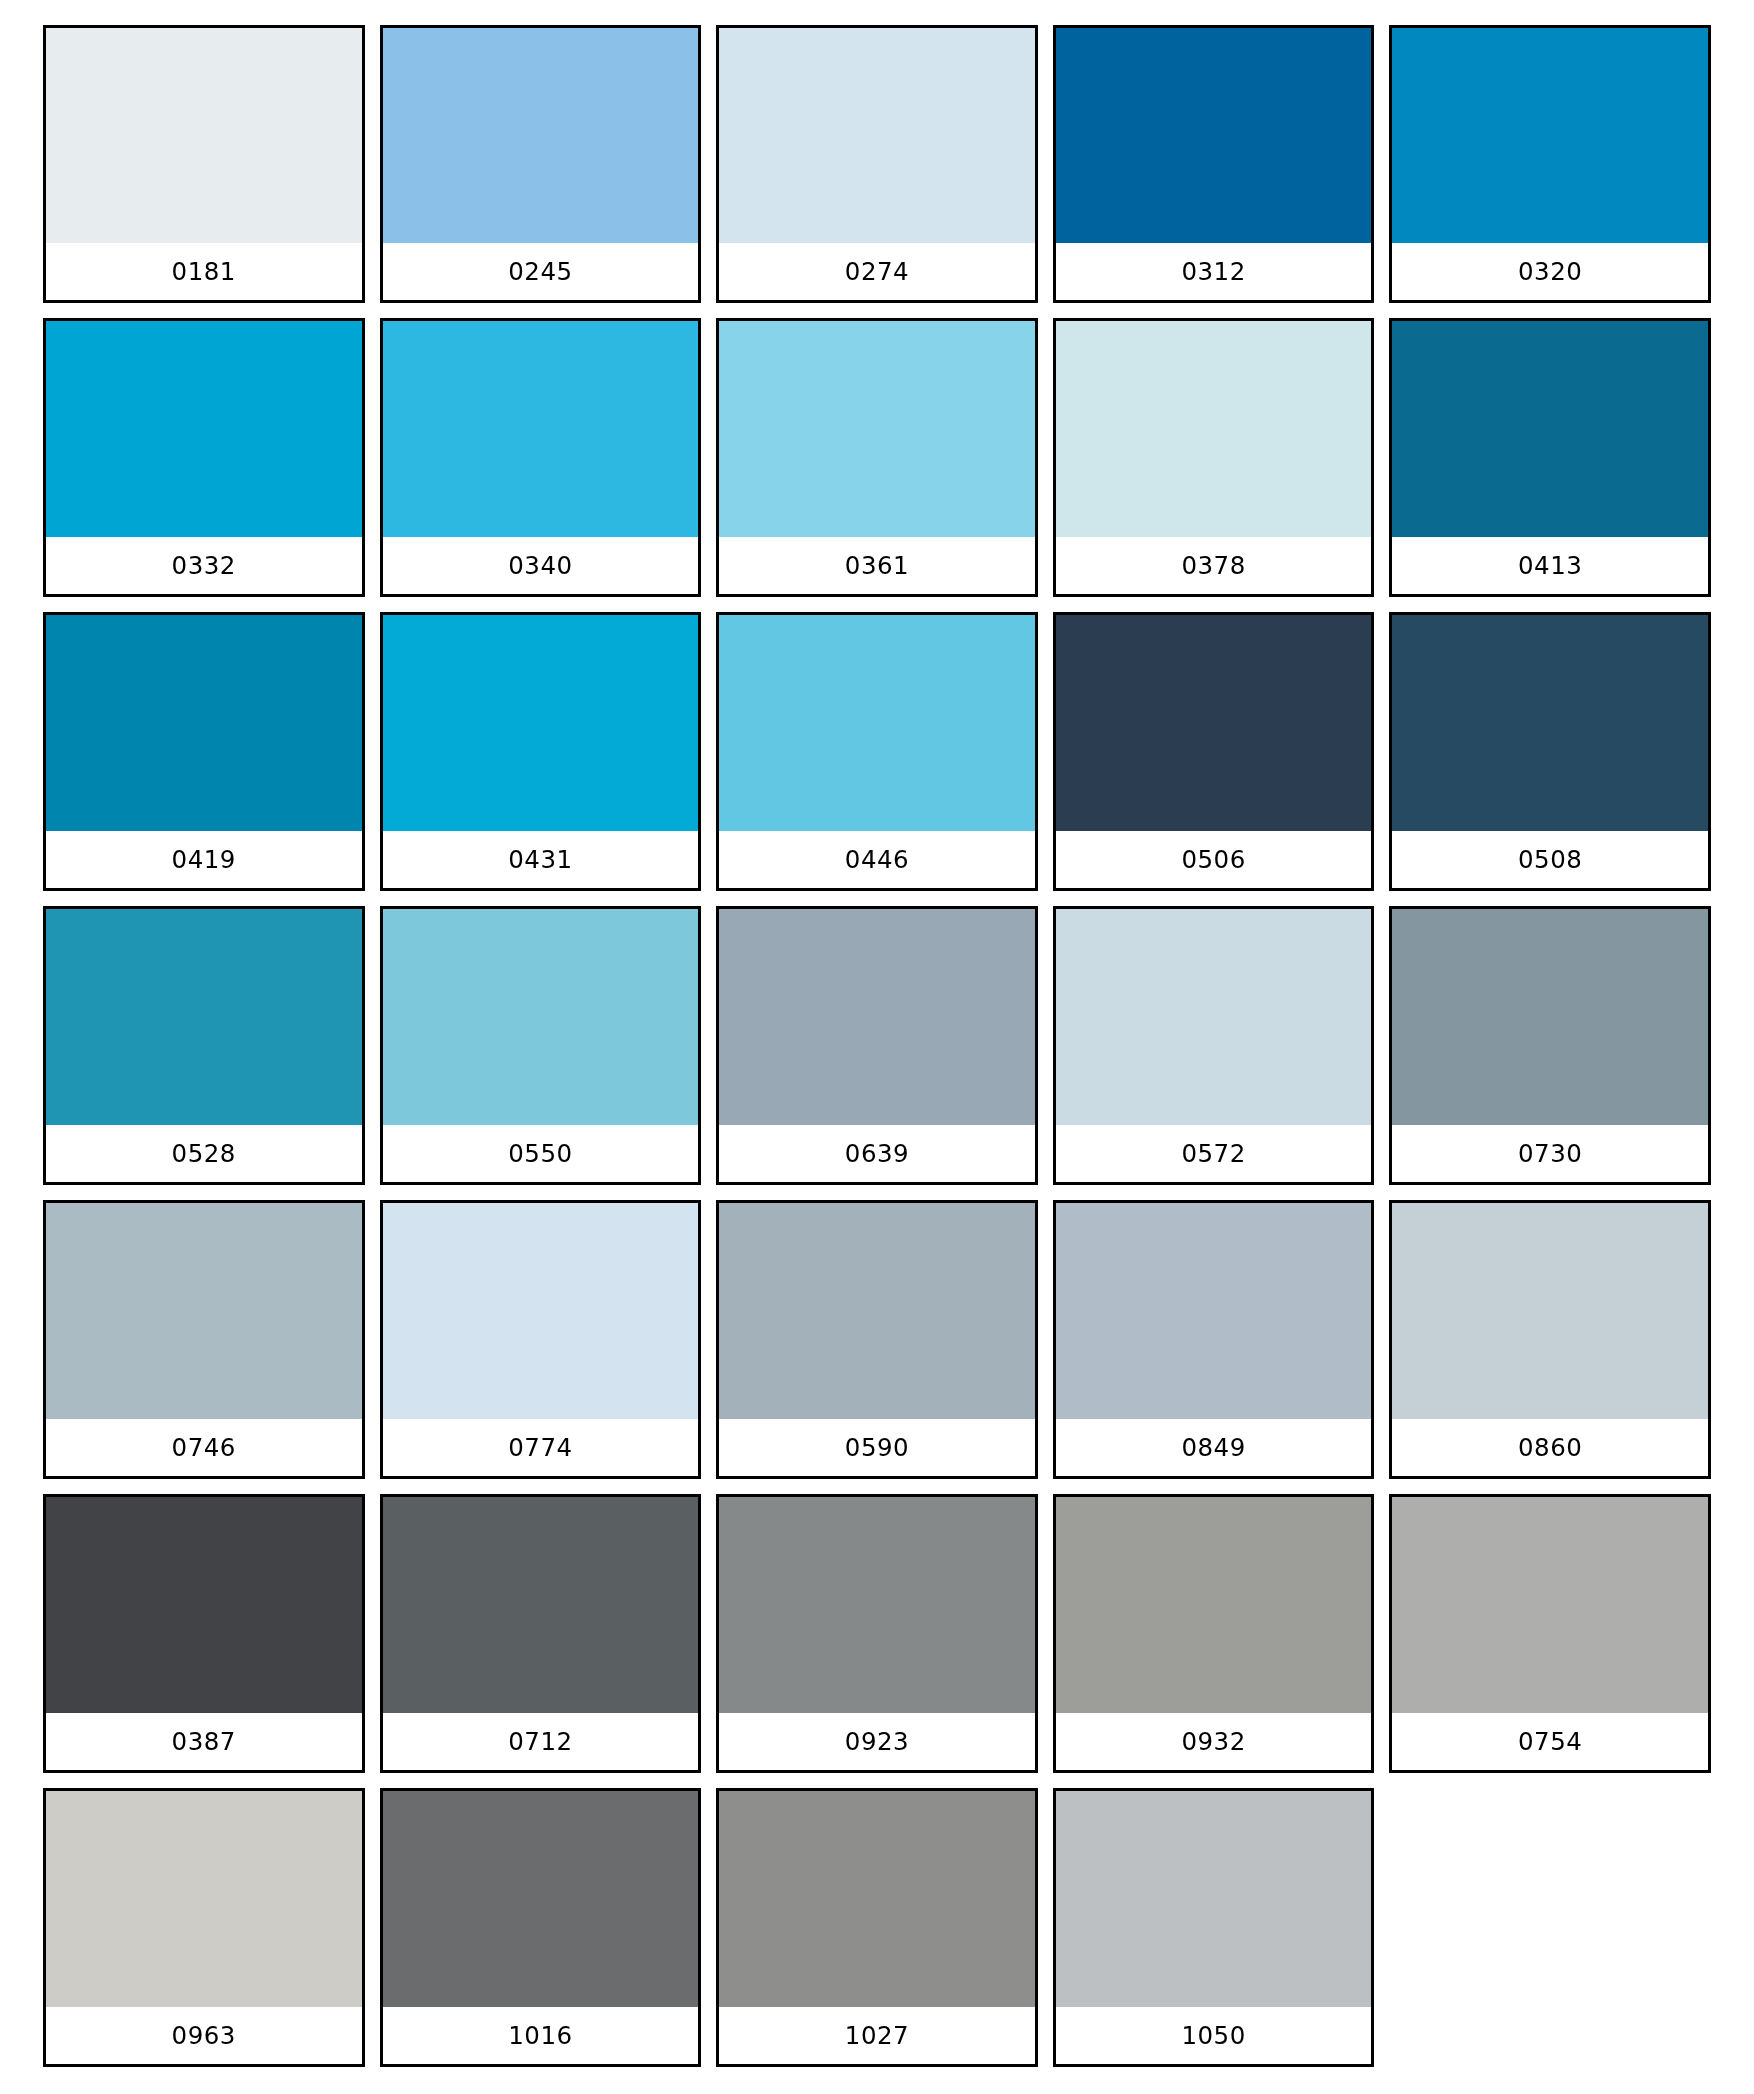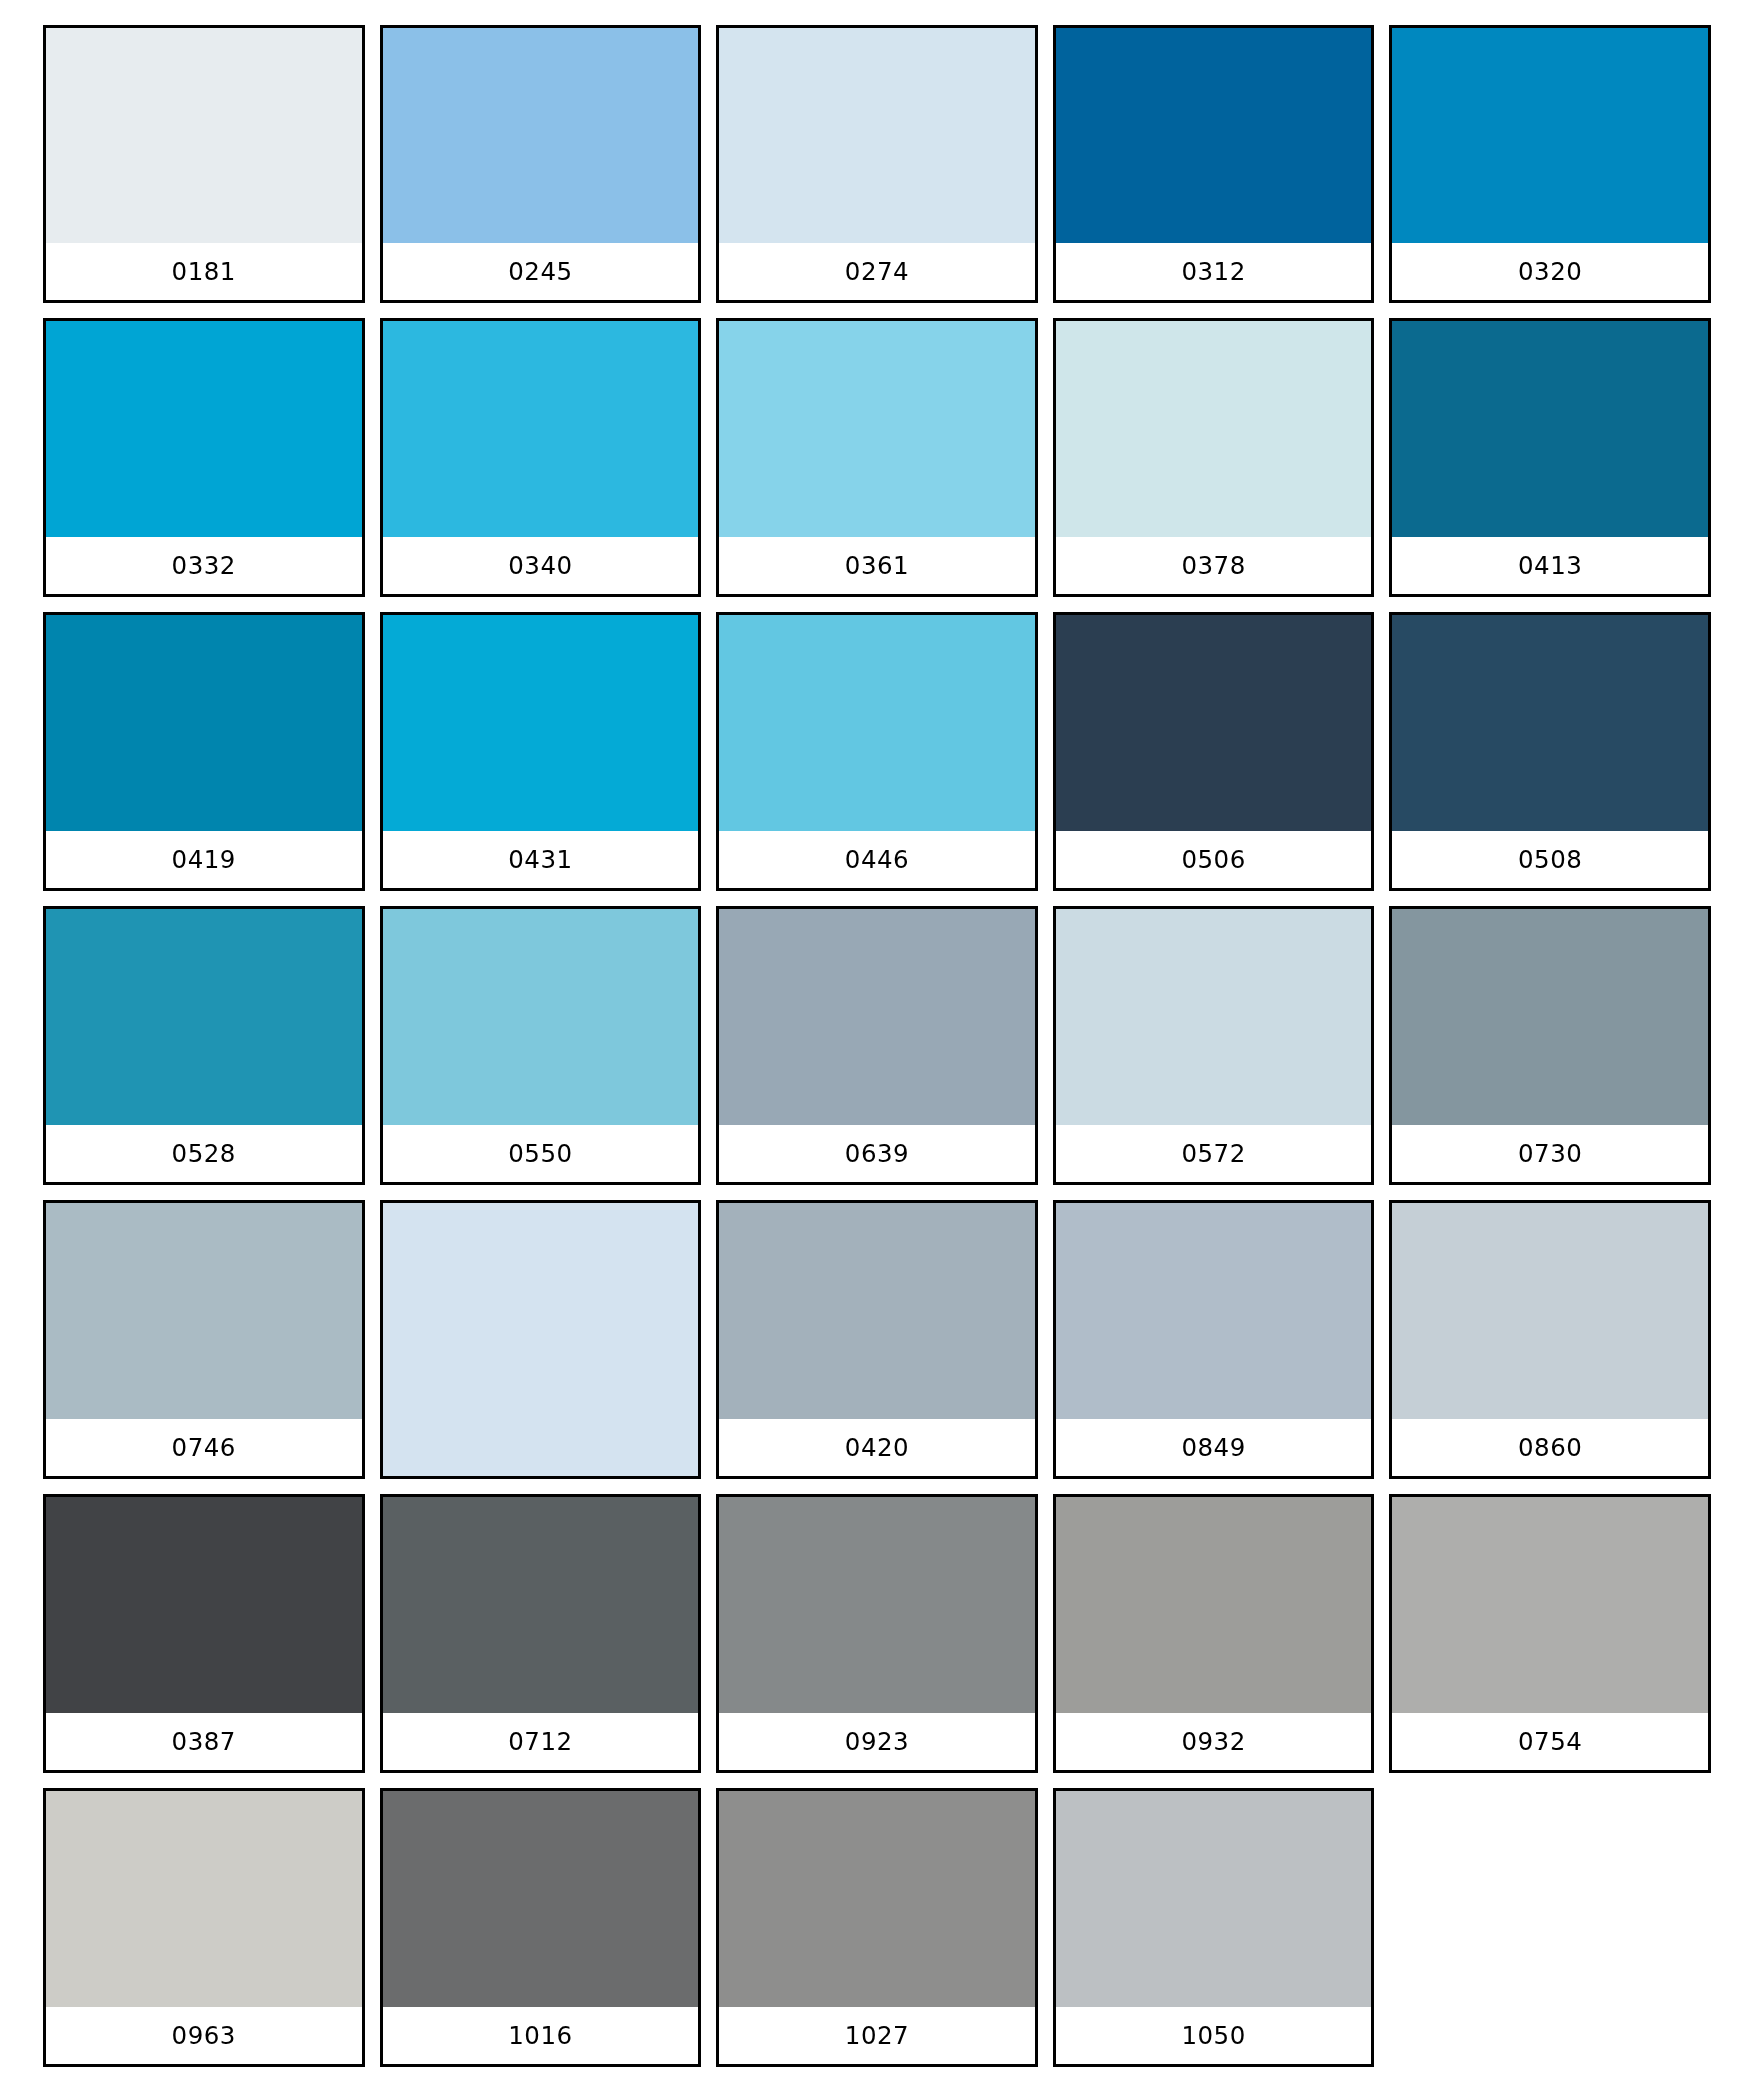--- a/index.html
+++ b/index.html
@@ -141,24 +141,25 @@
       <div class="swatch-card">
         <div class="swatch-color" style="background-color: rgb(132, 150, 159);"></div>
         <div class="swatch-label">0730</div>
       </div>
       <div class="swatch-card">
         <div class="swatch-color" style="background-color: rgb(170, 187, 196);"></div>
         <div class="swatch-label">0746</div>
       </div>
       <div class="swatch-card">
         <div class="swatch-color" style="background-color: rgb(212, 227, 240);"></div>
+        <div class="swatch-label">0774</div>
       </div>
       <div class="swatch-card">
         <div class="swatch-color" style="background-color: rgb(163, 177, 187);"></div>
-        <div class="swatch-label">0420</div>
+        <div class="swatch-label">0590</div>
       </div>
       <div class="swatch-card">
         <div class="swatch-color" style="background-color: rgb(176, 189, 201);"></div>
         <div class="swatch-label">0849</div>
       </div>
       <div class="swatch-card">
         <div class="swatch-color" style="background-color: rgb(197, 207, 214);"></div>
         <div class="swatch-label">0860</div>
       </div>
       <div class="swatch-card">

